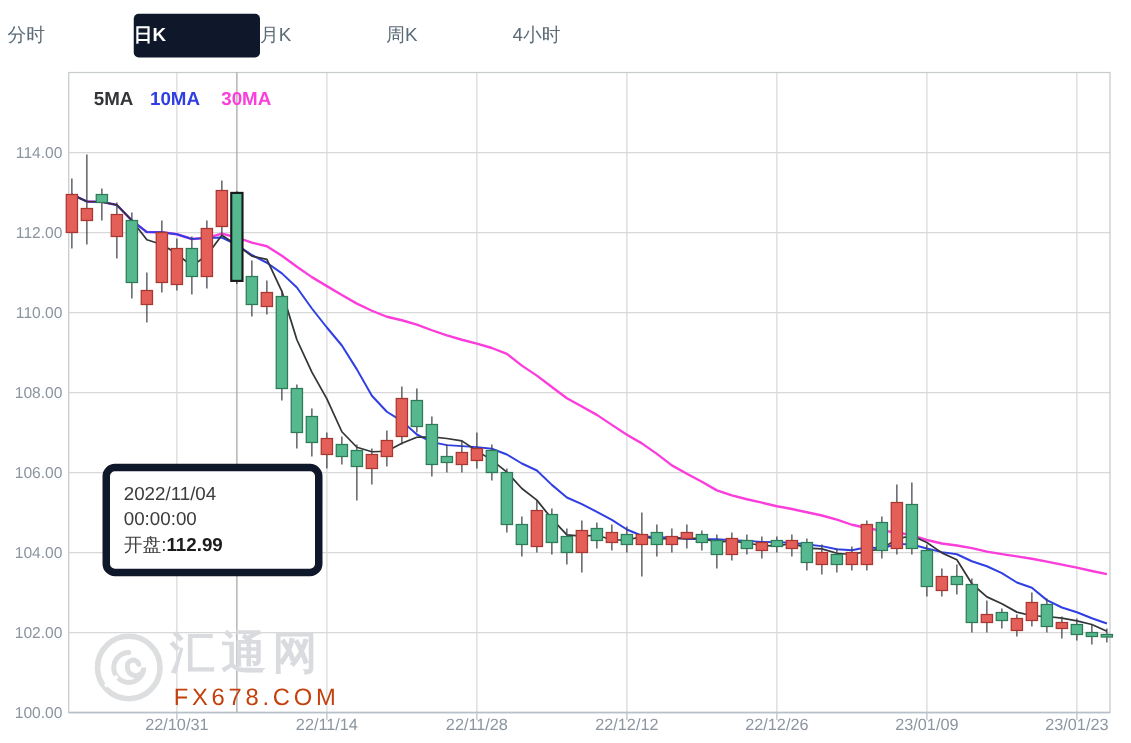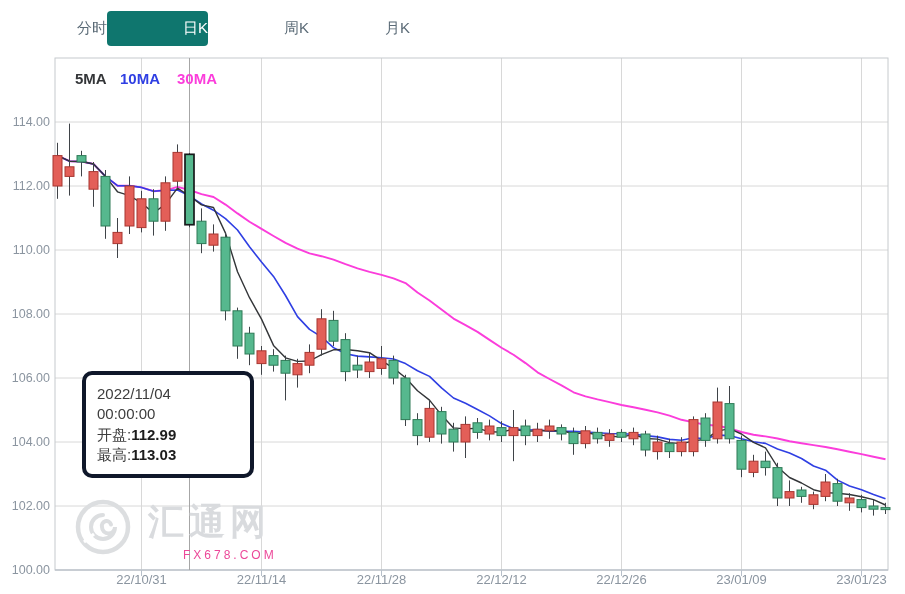--- a/index.html
+++ b/index.html
@@ -1,45 +1,46 @@
 <!DOCTYPE html>
 <html><head>
 <meta charset="utf-8">
 <style>
   html,body{margin:0;padding:0;background:#fff;}
   .app{position:relative;width:905px;height:594px;background:#fff;overflow:hidden;
        font-family:"Liberation Sans",sans-serif;}
   
   .tabbar{display:flex;align-items:center;height:57px;padding:0 6px;}
-  .tab{flex:1;text-align:right;font-size:15px;color:#5b6b77;cursor:pointer;
+  .tab{flex:1;text-align:left;font-size:15px;color:#5b6b77;cursor:pointer;
        padding:8px 0;max-width:101px;}
-  .tab.active{background:#0f766e;color:#fff;border-radius:4px;}
+  .tab.active{background:#0f172a;color:#fff;border-radius:4px;font-weight:bold;}
   
   #chart-svg{display:block;}
   
   .tooltip{position:absolute;left:82px;top:371px;width:142px;background:#fff;
-           border:4px solid #0f172a;border-radius:10px;padding:9px 11px 8px 11px;
+           border:6px solid #0f172a;border-radius:10px;padding:9px 11px 8px 11px;
            font-size:15px;color:#3d3d3d;line-height:1.36;z-index:3;}
   .tooltip b{color:#1c1c1c;margin-top:32px;}
   
-  .watermark{position:absolute;left:74px;top:498px;display:flex;
-             gap:16px;z-index:1;pointer-events:none;}
+  .watermark{position:absolute;left:74px;top:498px;display:flex;align-items:center;
+             gap:4px;z-index:1;pointer-events:none;}
   .wm-cn{font-size:36px;font-weight:bold;color:#d9dbde;letter-spacing:5px;}
-  .wm-en{font-size:12px;color:#ec4899;letter-spacing:3px;padding-left:3px;margin-top:1px;margin-left:32px;}
+  .wm-en{font-size:19px;color:#c2410c;letter-spacing:3px;padding-left:3px;margin-top:1px;}
 </style>
 </head>
 <body>
 
 <div class="app">
 
   <div class="tabbar" id="tab-bar">
       <div class="tab">分时</div>
       <div class="tab active">日K</div>
+      <div class="tab">月K</div>
       <div class="tab">周K</div>
-      <div class="tab">月K</div>
+      <div class="tab">4小时</div>
     </div>
 
   <svg id="chart-svg" width="905" height="537" viewBox="0 0 905 537">
       <line x1="55" y1="513" x2="888" y2="513" stroke="#d8d8d8" stroke-width="1"></line>
       <text x="50" y="517" text-anchor="end" font-size="12.5" fill="#8b95a0" font-family="&quot;Liberation Sans&quot;,sans-serif">100.00</text>
       <line x1="55" y1="449" x2="888" y2="449" stroke="#d8d8d8" stroke-width="1"></line>
       <text x="50" y="453" text-anchor="end" font-size="12.5" fill="#8b95a0" font-family="&quot;Liberation Sans&quot;,sans-serif">102.00</text>
       <line x1="55" y1="385" x2="888" y2="385" stroke="#d8d8d8" stroke-width="1"></line>
       <text x="50" y="389" text-anchor="end" font-size="12.5" fill="#8b95a0" font-family="&quot;Liberation Sans&quot;,sans-serif">104.00</text>
       <line x1="55" y1="321" x2="888" y2="321" stroke="#d8d8d8" stroke-width="1"></line>
@@ -221,21 +222,20 @@
       <rect x="881" y="450.5999999999999" width="9" height="2" fill="#56b88e" stroke="#2e7a57" stroke-width="1"></rect>
       <text x="75" y="27" font-size="15" font-weight="bold" fill="#333538" font-family="&quot;Liberation Sans&quot;,sans-serif">5MA</text>
       <text x="120" y="27" font-size="15" font-weight="bold" fill="#2f3fe3" font-family="&quot;Liberation Sans&quot;,sans-serif">10MA</text>
       <text x="177" y="27" font-size="15" font-weight="bold" fill="#fb3ddb" font-family="&quot;Liberation Sans&quot;,sans-serif">30MA</text>
     </svg>
 
   <div class="tooltip">
     <div>2022/11/04</div>
     <div>00:00:00</div>
     <div><span>开盘:</span><b>112.99</b></div>
-    <div><span>最高:</span><b>113.03</b></div>
   </div>
 
   <div class="watermark">
     <svg width="58" height="58" viewBox="0 0 58 58">
       <circle cx="29" cy="29" r="25" fill="none" stroke="#dcdee0" stroke-width="4.5"></circle>
       <path d="M29 17 a12 12 0 1 0 12 12 a6.5 6.5 0 0 1 -13 0 a4.5 4.5 0 0 1 9 -2.5" fill="none" stroke="#dcdee0" stroke-width="4" stroke-linecap="round"></path>
       <line x1="10" y1="44" x2="20" y2="36" stroke="#fff" stroke-width="3"></line>
     </svg>
     <div>
       <div class="wm-cn">汇通网</div>

